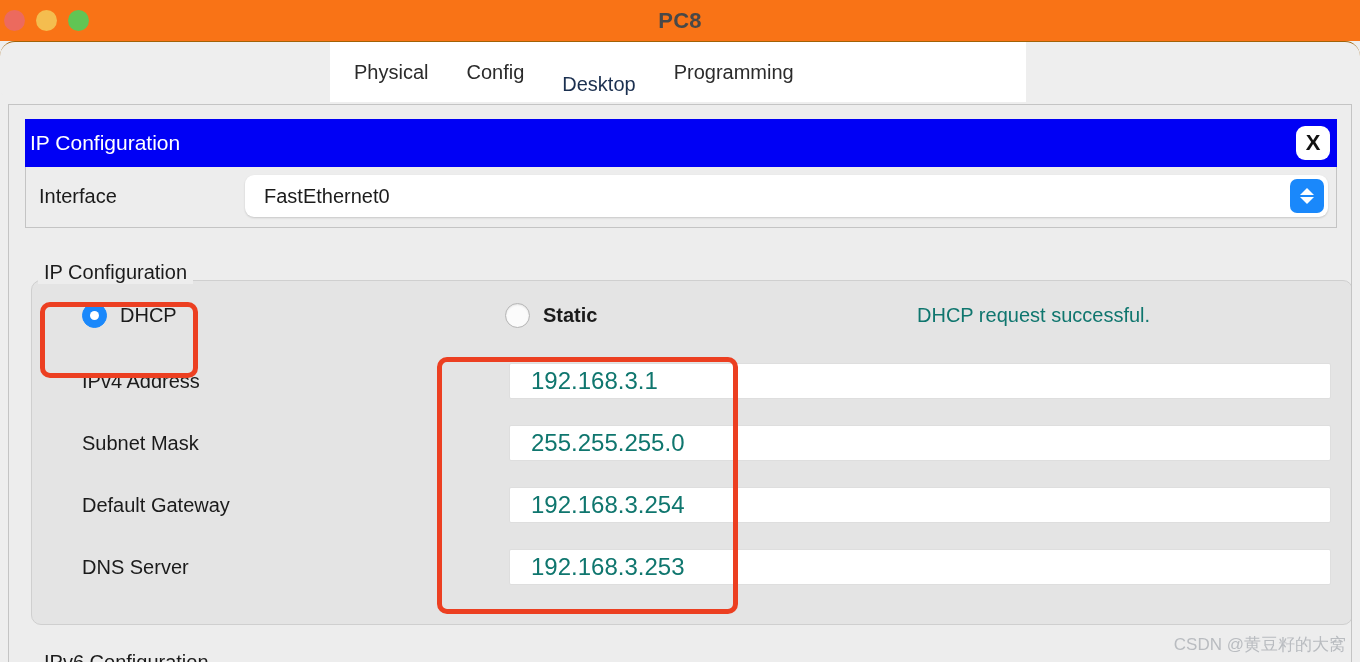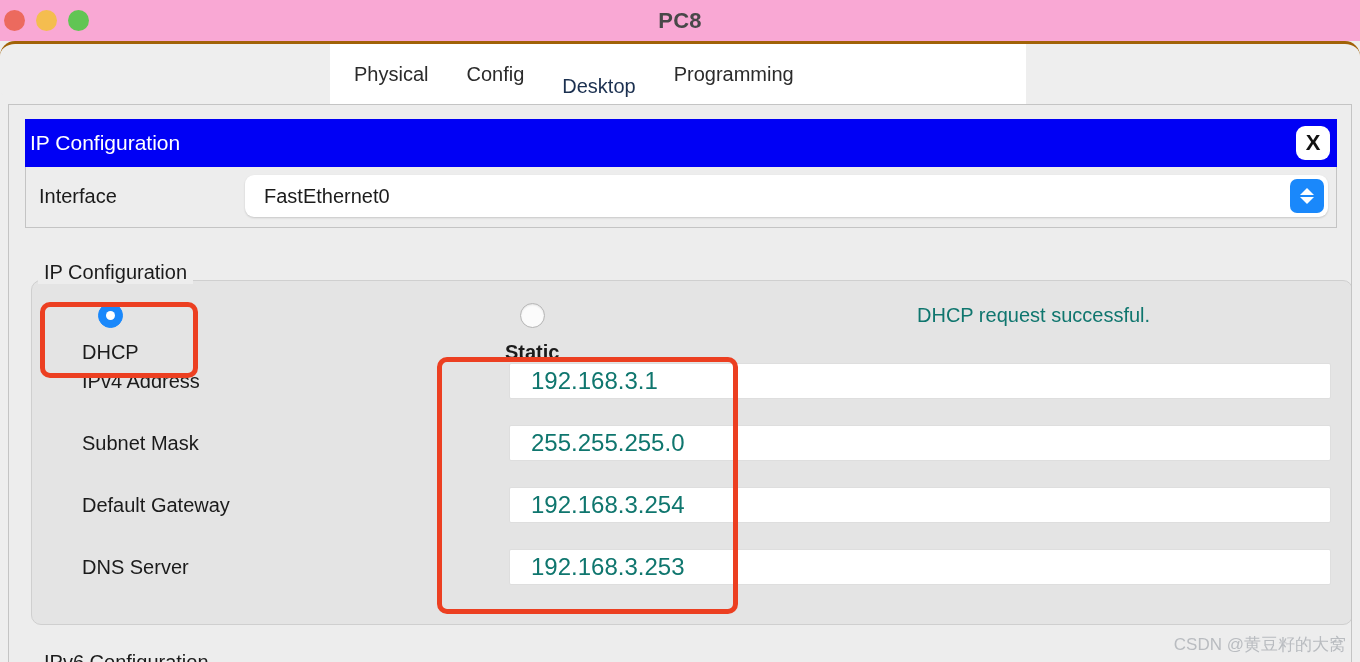--- a/index.html
+++ b/index.html
@@ -16,21 +16,21 @@
     width: 1360px;
     height: 662px;
     background: #eeeeee;
   }
 
   
   .titlebar {
     position: absolute;
     left: 0; top: 0;
     width: 1360px; height: 41px;
-    background: #f9a8d4;
+    background: #f97316;
   }
   .traffic {
     position: absolute;
     top: 10px; left: 0;
     display: flex;
     gap: 11px;
     padding-left: 4px;
   }
   .dot {
     width: 21px; height: 21px;
@@ -51,21 +51,21 @@
     color: #484848;
     letter-spacing: 0.2px;
   }
 
   
   .tabstrip-wrap {
     position: absolute;
     left: 0; top: 41px;
     width: 1360px; height: 60px;
     background: #eeeeee;
-    border-top: 3px solid #a16207;
+    border-top: 1px solid #a16207;
     border-radius: 15px;
   }
   .tabstrip {
     position: absolute;
     left: 330px; top: 0;
     width: 696px; height: 60px;
     background: #ffffff;
     display: flex;
     align-items: center;
     justify-content: flex-start;
@@ -217,21 +217,20 @@
     position: absolute;
     left: 0; top: 0;
     width: 100%; height: 70px;
   }
   .radio-item {
     position: absolute;
     display: flex;
     align-items: center;
     gap: 13px;
     cursor: pointer;
-    flex-direction: column;
   }
   .radio-dhcp  { left: 50px; top: 22px; }
   .radio-static{ left: 473px; top: 22px; font-weight: bold; }
 
   .radio {
     width: 25px; height: 25px;
     border-radius: 50%;
     background: #fbfbfb;
     border: 1px solid #b4b4b4;
     box-shadow: inset 0 1px 2px rgba(0,0,0,0.10);

